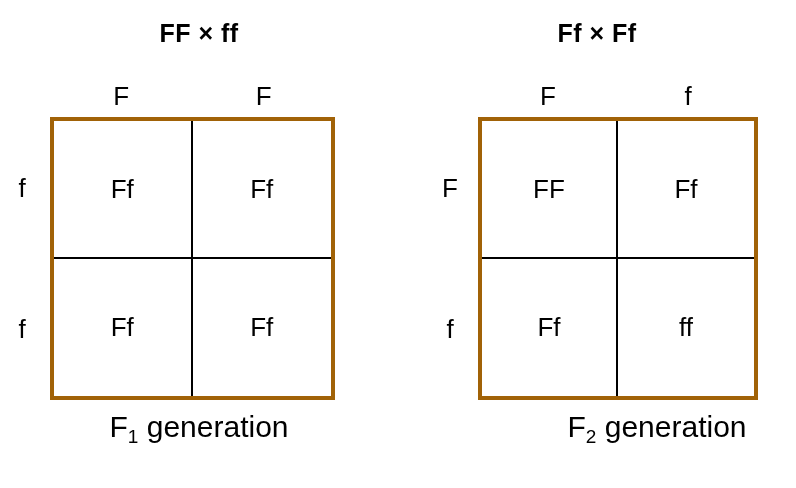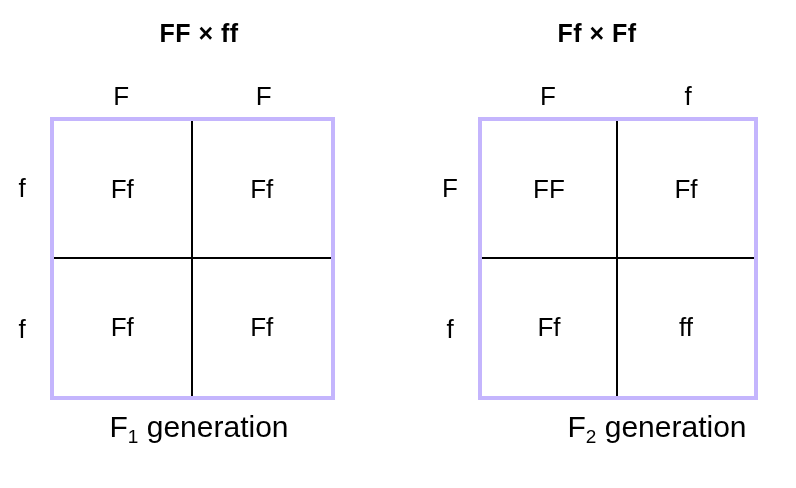--- a/index.html
+++ b/index.html
@@ -46,21 +46,21 @@
     width: 285px;
     height: 283px;
   }
   #square-wrap-left  { left: 50px;  width: 285px; }
   #square-wrap-right { left: 80px;  width: 280px; }
 
   
   .grid {
     position: absolute;
     inset: 0;
-    border: 4px solid #c4b5fd;
+    border: 4px solid #a16207;
     box-sizing: border-box;
     display: grid;
     grid-template-columns: 1fr 1fr;
     grid-template-rows: 1fr 1fr;
   }
   .cell {
     display: flex;
     align-items: center;
     justify-content: center;
     font-size: 26px;

